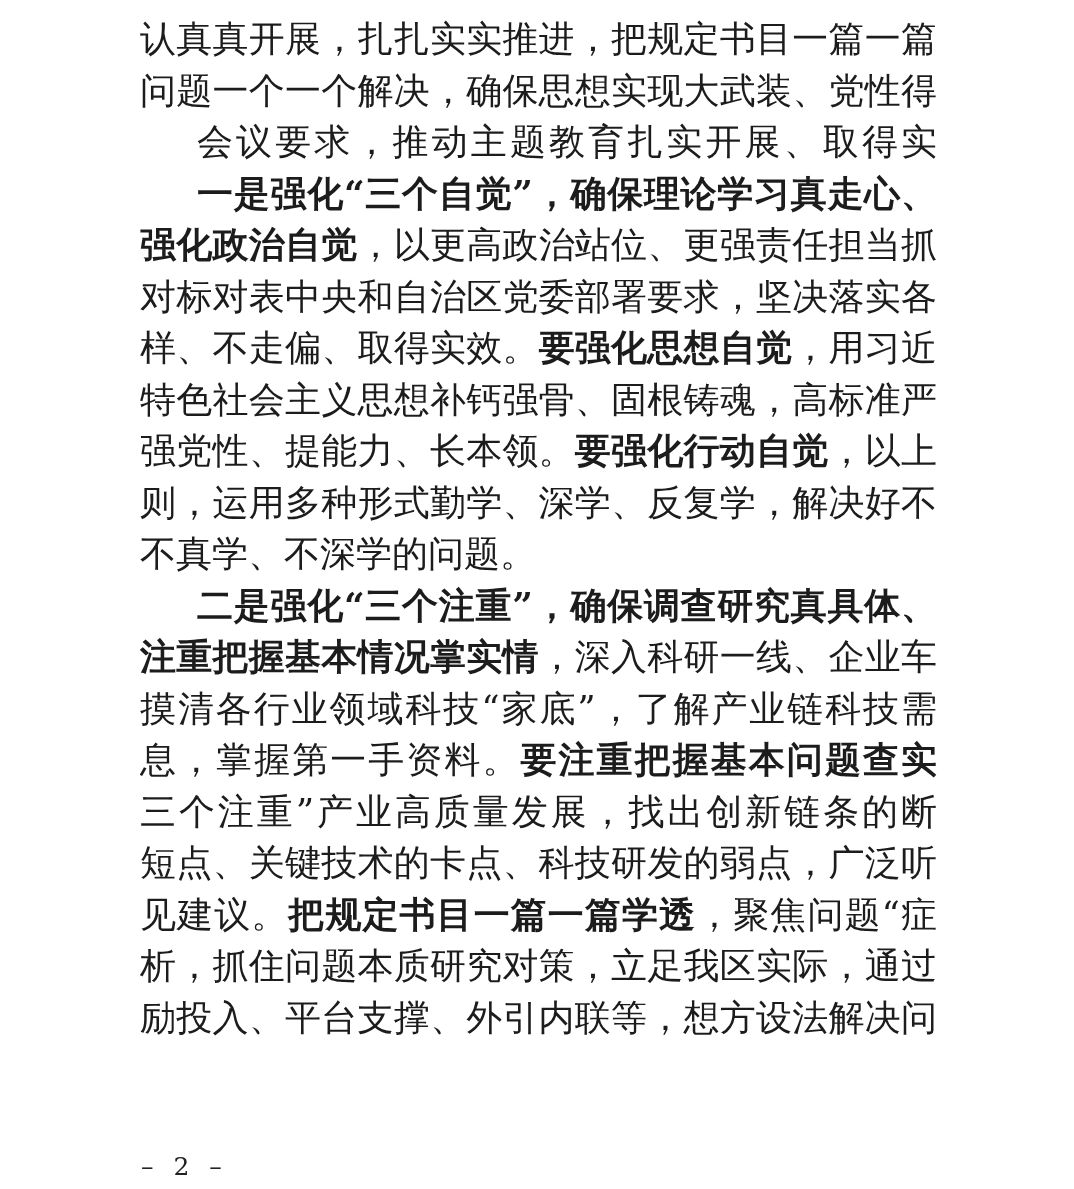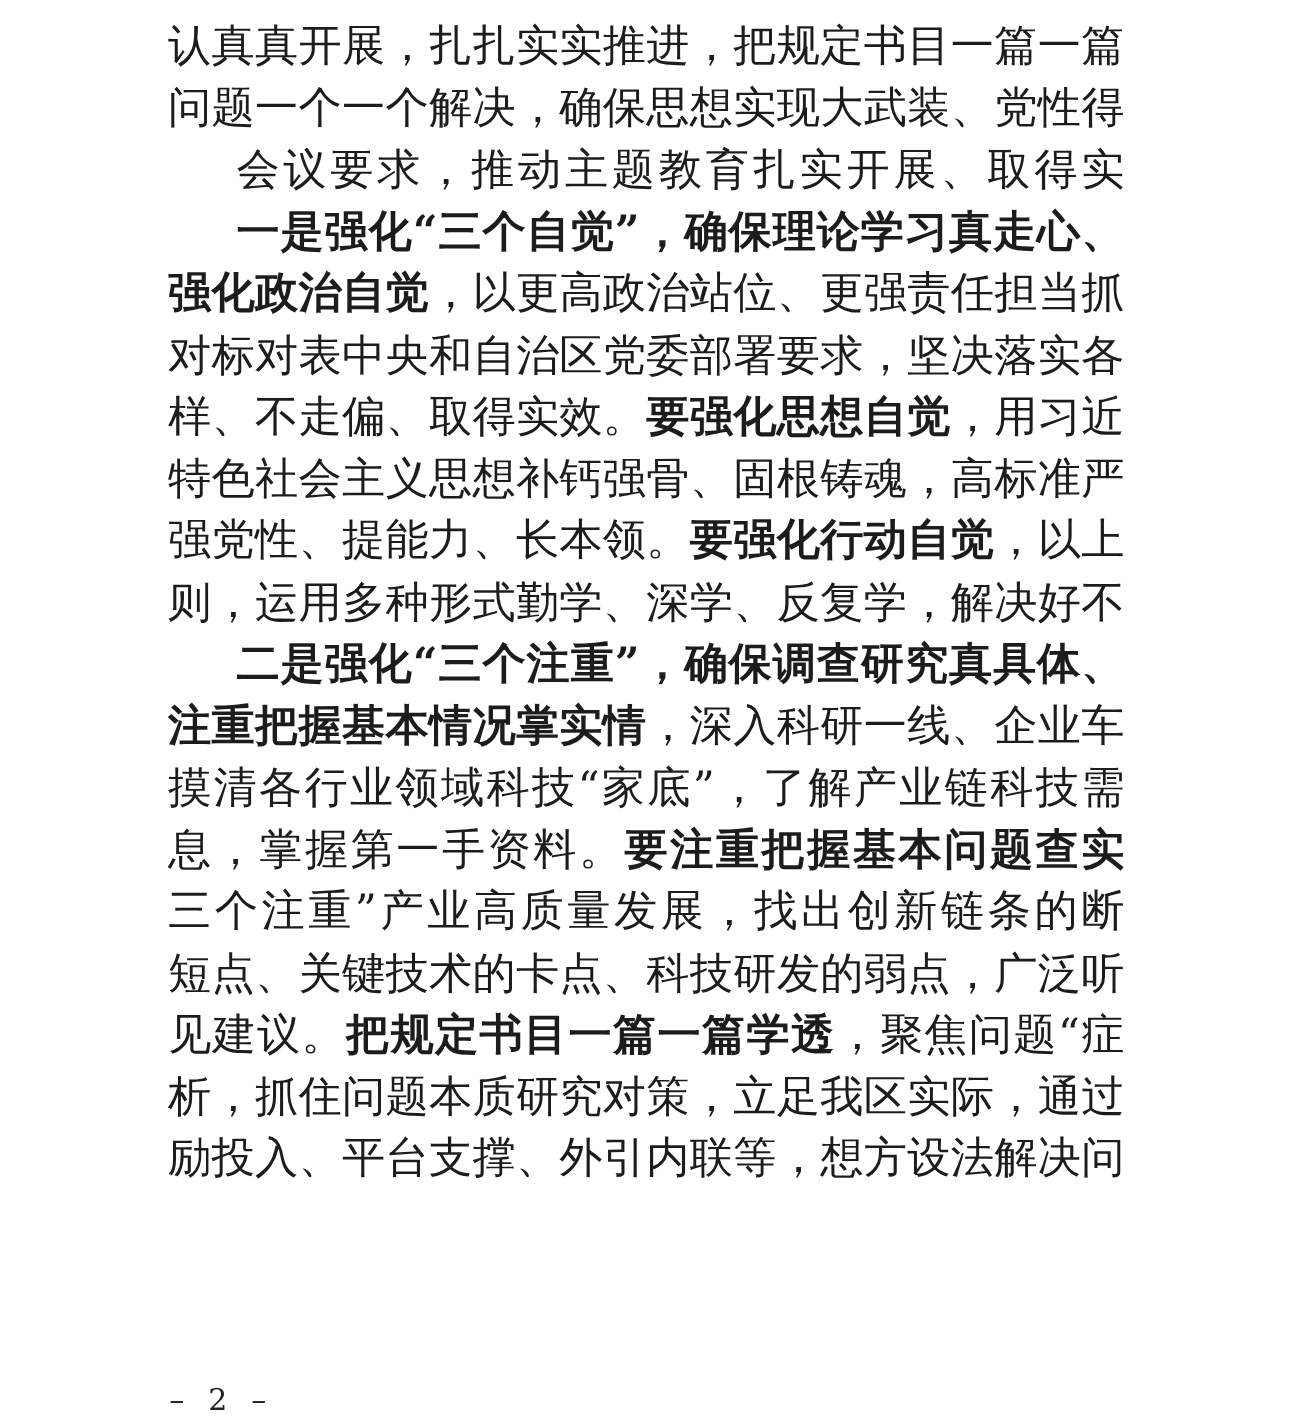--- a/index.html
+++ b/index.html
@@ -66,20 +66,21 @@
         <div class="line indent"><span class="run">会议要求，推动主题教育扎实开展、取得实效，要着力做到</span></div>
       </div>
       <div class="paragraph">
         <div class="line indent"><span class="run bold">一是强化“三个自觉”，确保理论学习真走心、实走深。要</span></div>
         <div class="line"><span class="run bold">强化政治自觉</span><span class="run">，以更高政治站位、更强责任担当抓实理论武装，</span></div>
         <div class="line"><span class="run">对标对表中央和自治区党委部署要求，坚决落实各项任务，不走</span></div>
         <div class="line"><span class="run">样、不走偏、取得实效。</span><span class="run bold">要强化思想自觉</span><span class="run">，用习近平新时代中国</span></div>
         <div class="line"><span class="run">特色社会主义思想补钙强骨、固根铸魂，高标准严要求学理论、</span></div>
         <div class="line"><span class="run">强党性、提能力、长本领。</span><span class="run bold">要强化行动自觉</span><span class="run">，以上率下、以身作</span></div>
         <div class="line"><span class="run">则，运用多种形式勤学、深学、反复学，解决好不愿学、不会学、</span></div>
+        <div class="line last"><span class="run">不真学、不深学的问题。</span></div>
       </div>
       <div class="paragraph">
         <div class="line indent"><span class="run bold">二是强化“三个注重”，确保调查研究真具体、实聚焦。要</span></div>
         <div class="line"><span class="run bold">注重把握基本情况掌实情</span><span class="run">，深入科研一线、企业车间、田间地头，</span></div>
         <div class="line"><span class="run">摸清各行业领域科技“家底”，了解产业链科技需求，收集数据信</span></div>
         <div class="line"><span class="run">息，掌握第一手资料。</span><span class="run bold">要注重把握基本问题查实策</span><span class="run">，围绕“六新</span></div>
         <div class="line"><span class="run">三个注重”产业高质量发展，找出创新链条的断点、创新能力的</span></div>
         <div class="line"><span class="run">短点、关键技术的卡点、科技研发的弱点，广泛听取创新主体意</span></div>
         <div class="line"><span class="run">见建议。</span><span class="run bold">把规定书目一篇一篇学透</span><span class="run">，聚焦问题“症结”深入分</span></div>
         <div class="line"><span class="run">析，抓住问题本质研究对策，立足我区实际，通过激励创新、鼓</span></div>

